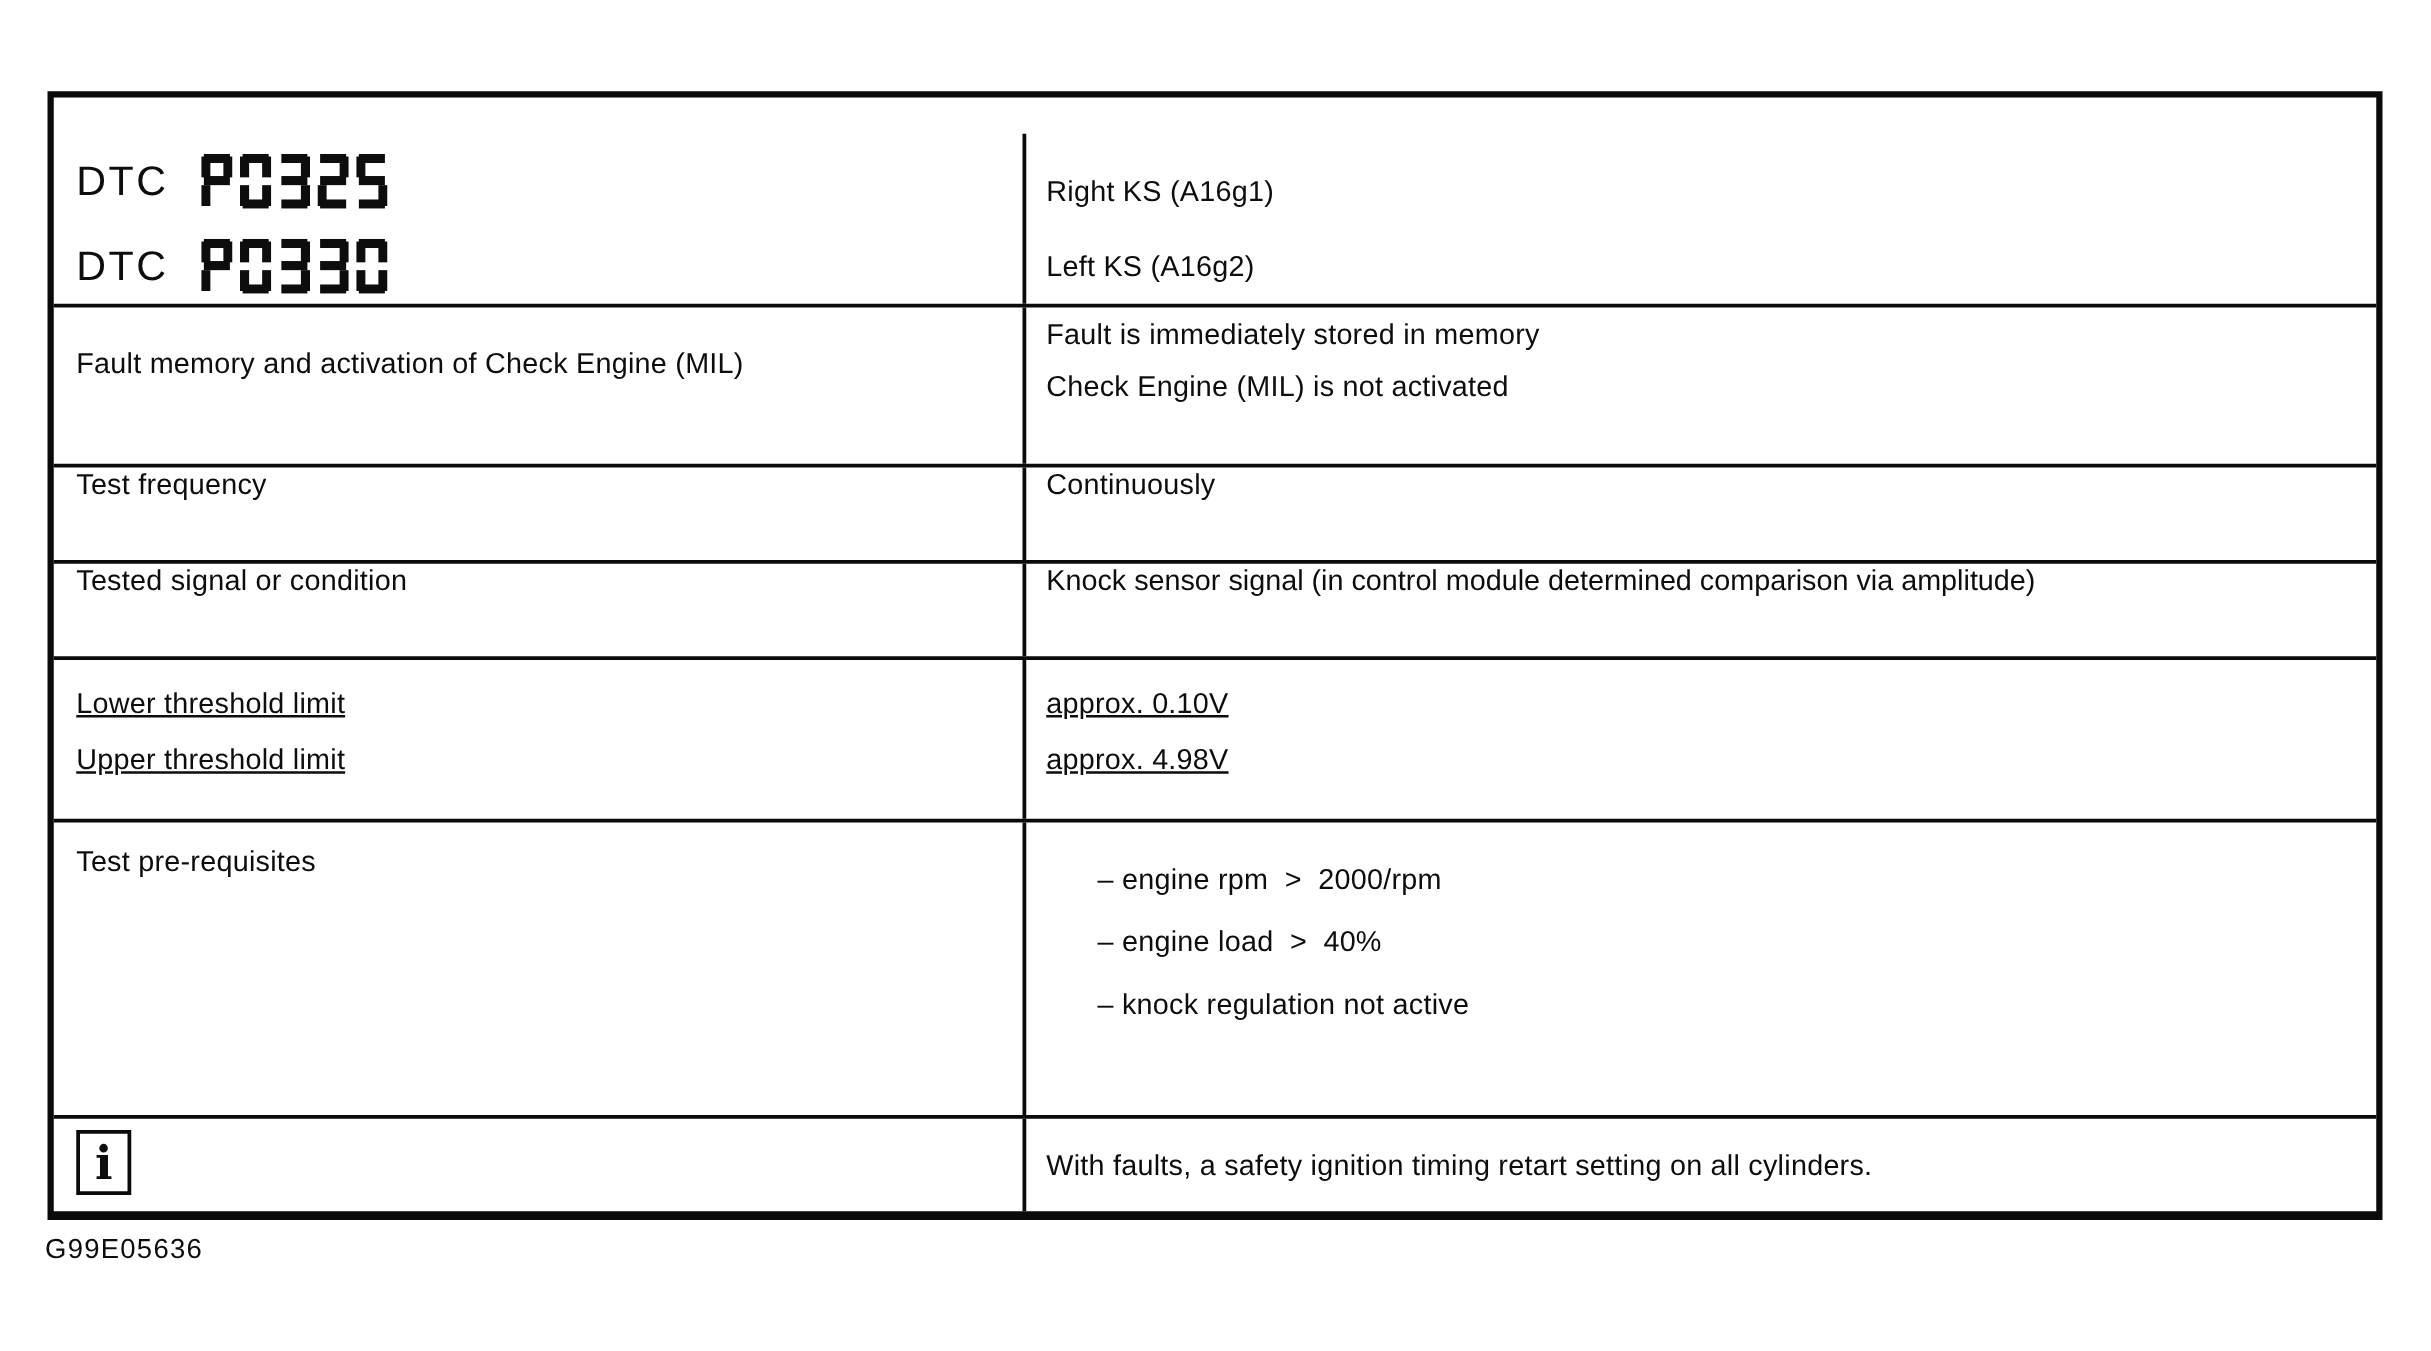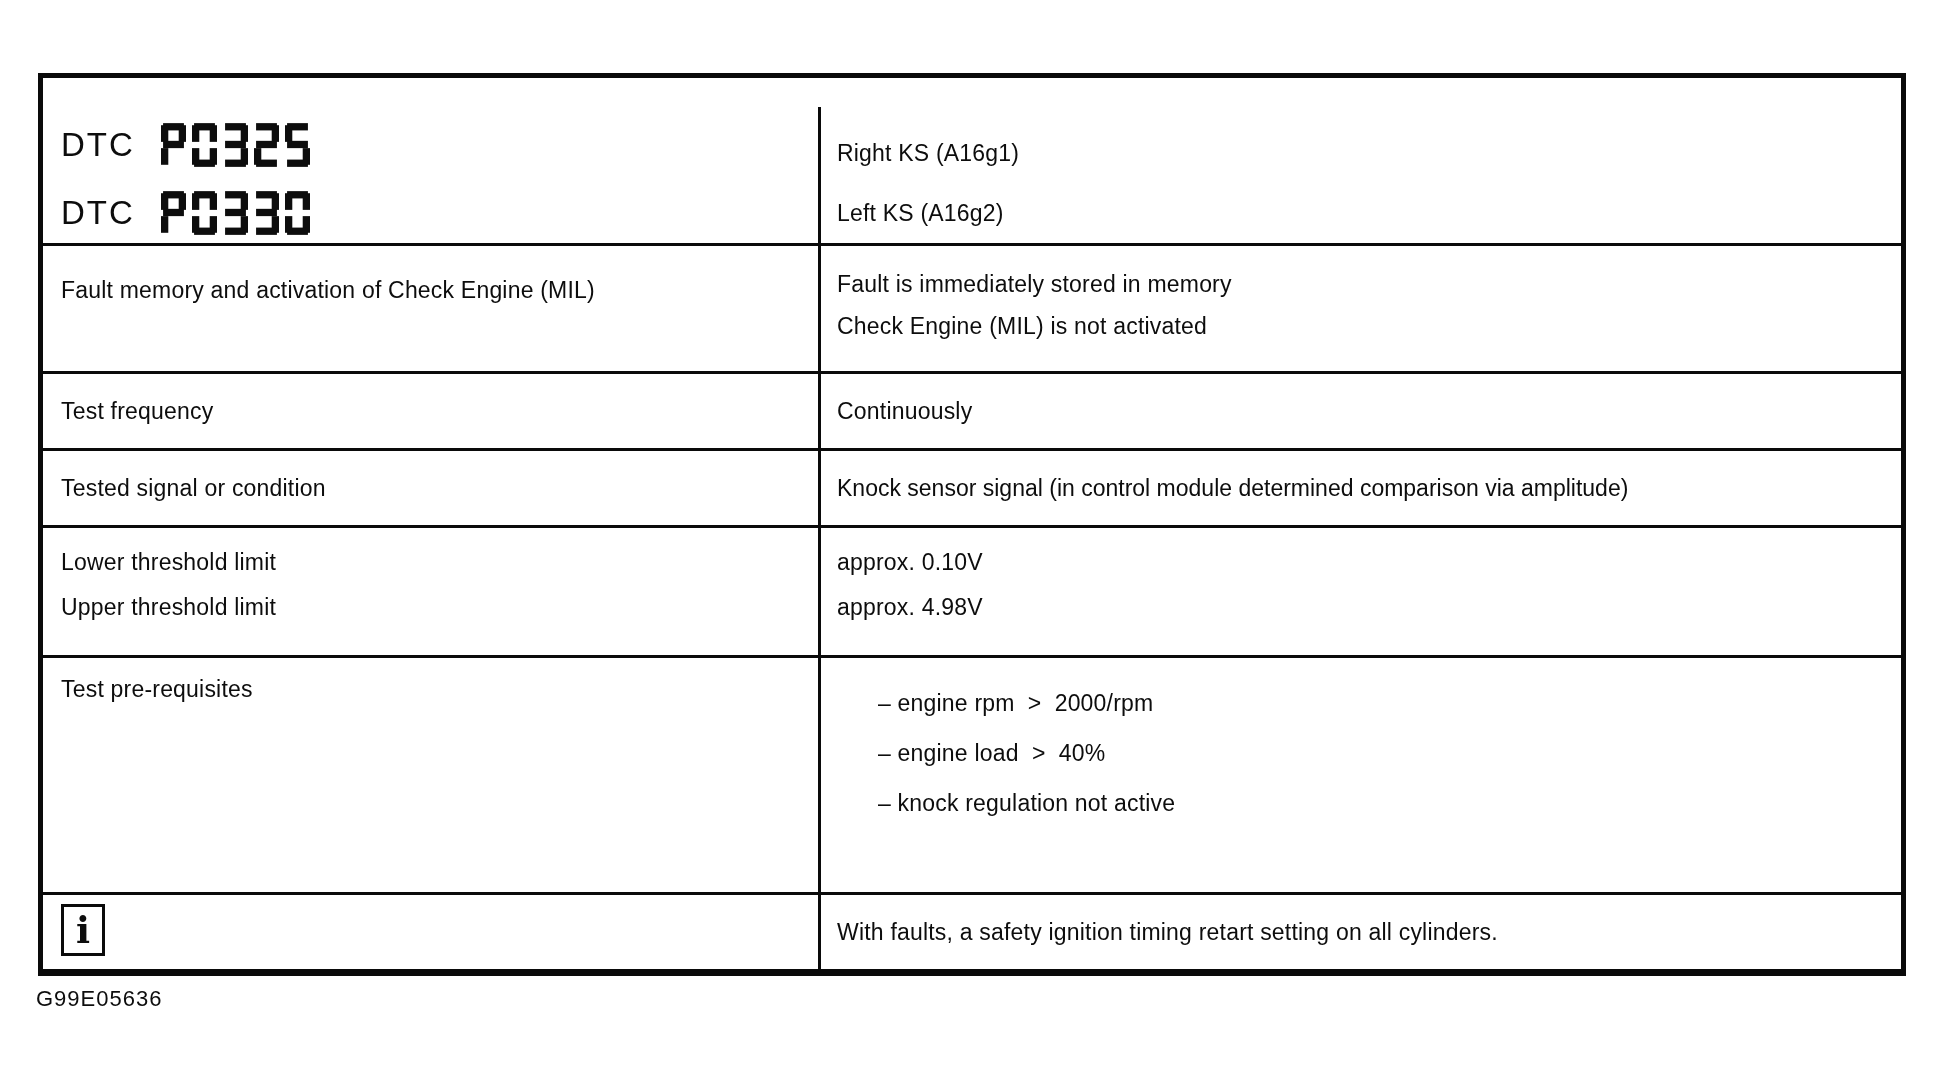--- a/index.html
+++ b/index.html
@@ -76,32 +76,31 @@
   }
   .lcd { display: flex; align-items: center; gap: 6px; }
   .lcd svg { display: block; }
 
   .r1 .cell-r { padding-top: 20px; }
   .r1 .cell-r .txt { line-height: 60px; }
 
   
   .r2 .cell-l { padding-top: 24px; }
   .r2 .cell-l .txt { line-height: 40px; white-space: normal; }
-  .r2 .cell-r { padding-top: 17px; }
+  .r2 .cell-r { }
   .r2 .cell-r .txt { line-height: 42px; }
 
   
   .v-center {
     display: flex;
-    align-items: center;
   }
   .r4 .cell-r .txt { letter-spacing: 0; }
 
   
-  .r5 .cell-l, .r5 .cell-r { padding-top: 12px; }
+  .r5 .cell-l, .r5 .cell-r { padding-top: 12px; text-decoration: underline; }
   .r5 .txt { line-height: 45px; }
 
   
   .r6 .cell-l { padding-top: 18px; }
   .r6 .cell-r { padding-top: 20px; }
   .r6 .cell-r .txt { line-height: 50px; }
 
   
   .r7 .cell-l { display: flex; align-items: flex-start; }
   .info-box {

